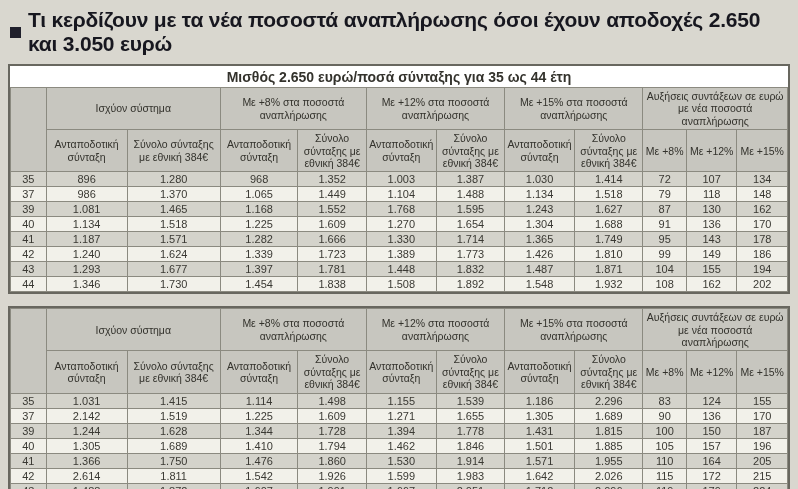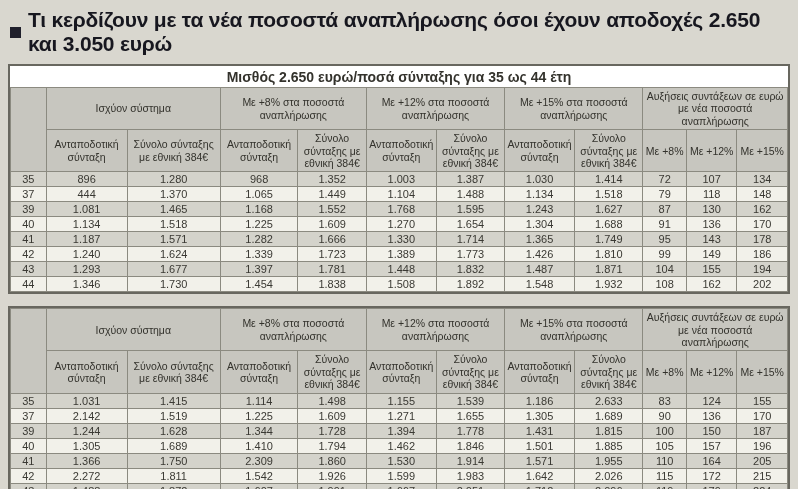--- a/index.html
+++ b/index.html
@@ -119,21 +119,21 @@
           <td>1.003</td>
           <td>1.387</td>
           <td>1.030</td>
           <td>1.414</td>
           <td>72</td>
           <td>107</td>
           <td>134</td>
         </tr>
         <tr>
           <td>37</td>
-          <td>444</td>
+          <td>986</td>
           <td>1.370</td>
           <td>1.065</td>
           <td>1.449</td>
           <td>1.104</td>
           <td>1.488</td>
           <td>1.134</td>
           <td>1.518</td>
           <td>79</td>
           <td>118</td>
           <td>148</td>
@@ -268,21 +268,21 @@
     <tbody>
         <tr>
           <td>35</td>
           <td>1.031</td>
           <td>1.415</td>
           <td>1.114</td>
           <td>1.498</td>
           <td>1.155</td>
           <td>1.539</td>
           <td>1.186</td>
-          <td>2.633</td>
+          <td>2.296</td>
           <td>83</td>
           <td>124</td>
           <td>155</td>
         </tr>
         <tr>
           <td>37</td>
           <td>2.142</td>
           <td>1.519</td>
           <td>1.225</td>
           <td>1.609</td>
@@ -319,33 +319,33 @@
           <td>1.501</td>
           <td>1.885</td>
           <td>105</td>
           <td>157</td>
           <td>196</td>
         </tr>
         <tr>
           <td>41</td>
           <td>1.366</td>
           <td>1.750</td>
-          <td>2.309</td>
+          <td>1.476</td>
           <td>1.860</td>
           <td>1.530</td>
           <td>1.914</td>
           <td>1.571</td>
           <td>1.955</td>
           <td>110</td>
           <td>164</td>
           <td>205</td>
         </tr>
         <tr>
           <td>42</td>
-          <td>2.272</td>
+          <td>2.614</td>
           <td>1.811</td>
           <td>1.542</td>
           <td>1.926</td>
           <td>1.599</td>
           <td>1.983</td>
           <td>1.642</td>
           <td>2.026</td>
           <td>115</td>
           <td>172</td>
           <td>215</td>

